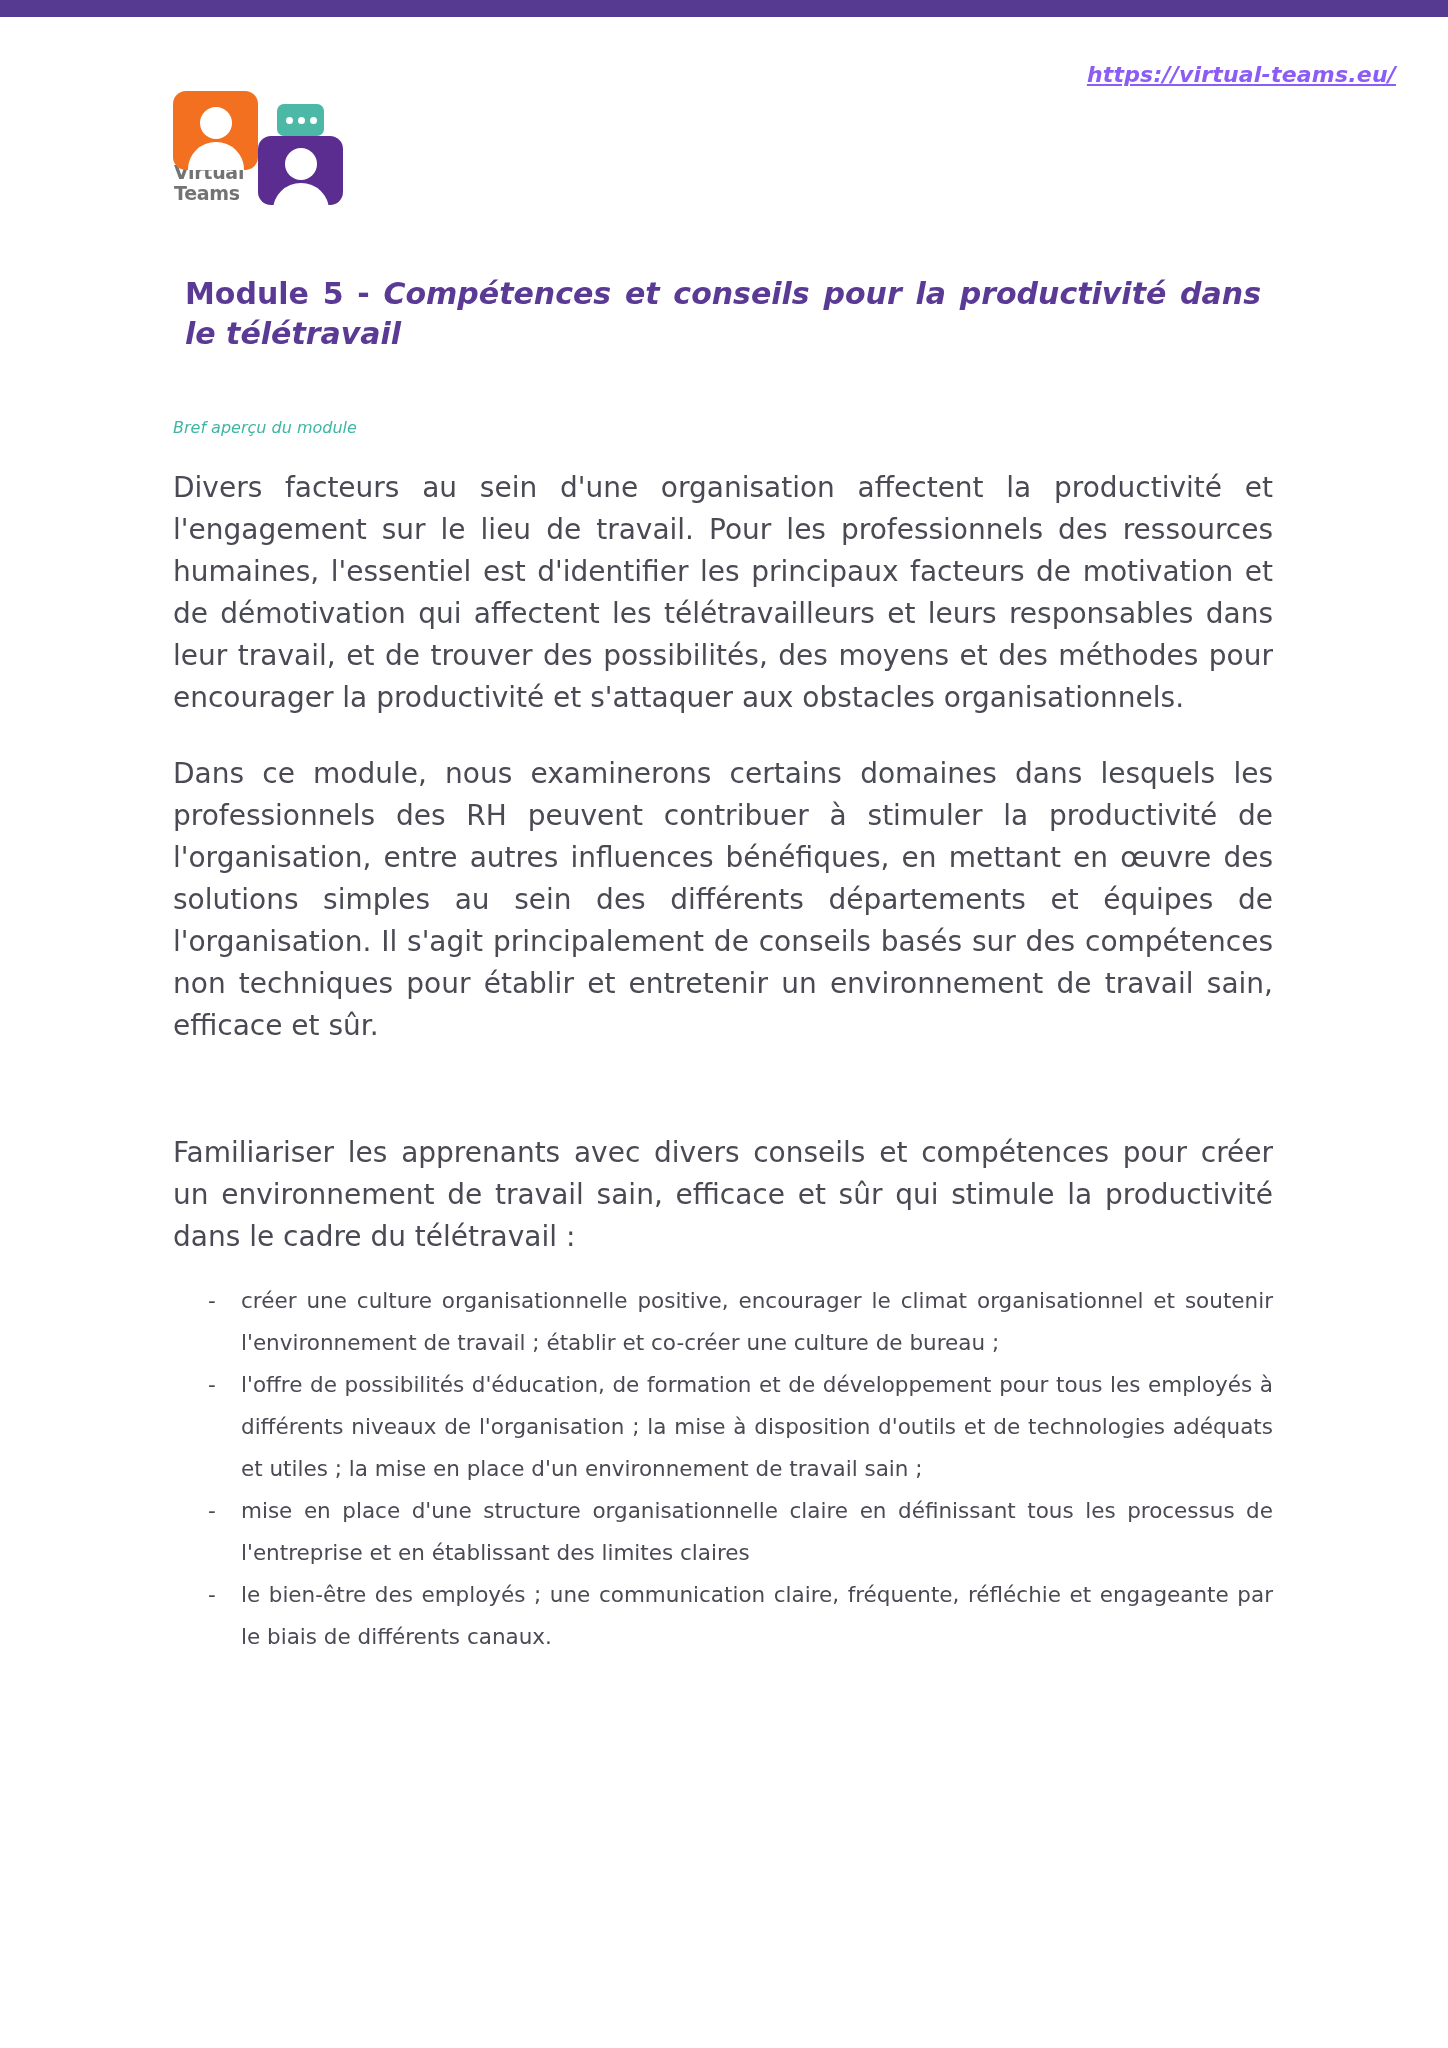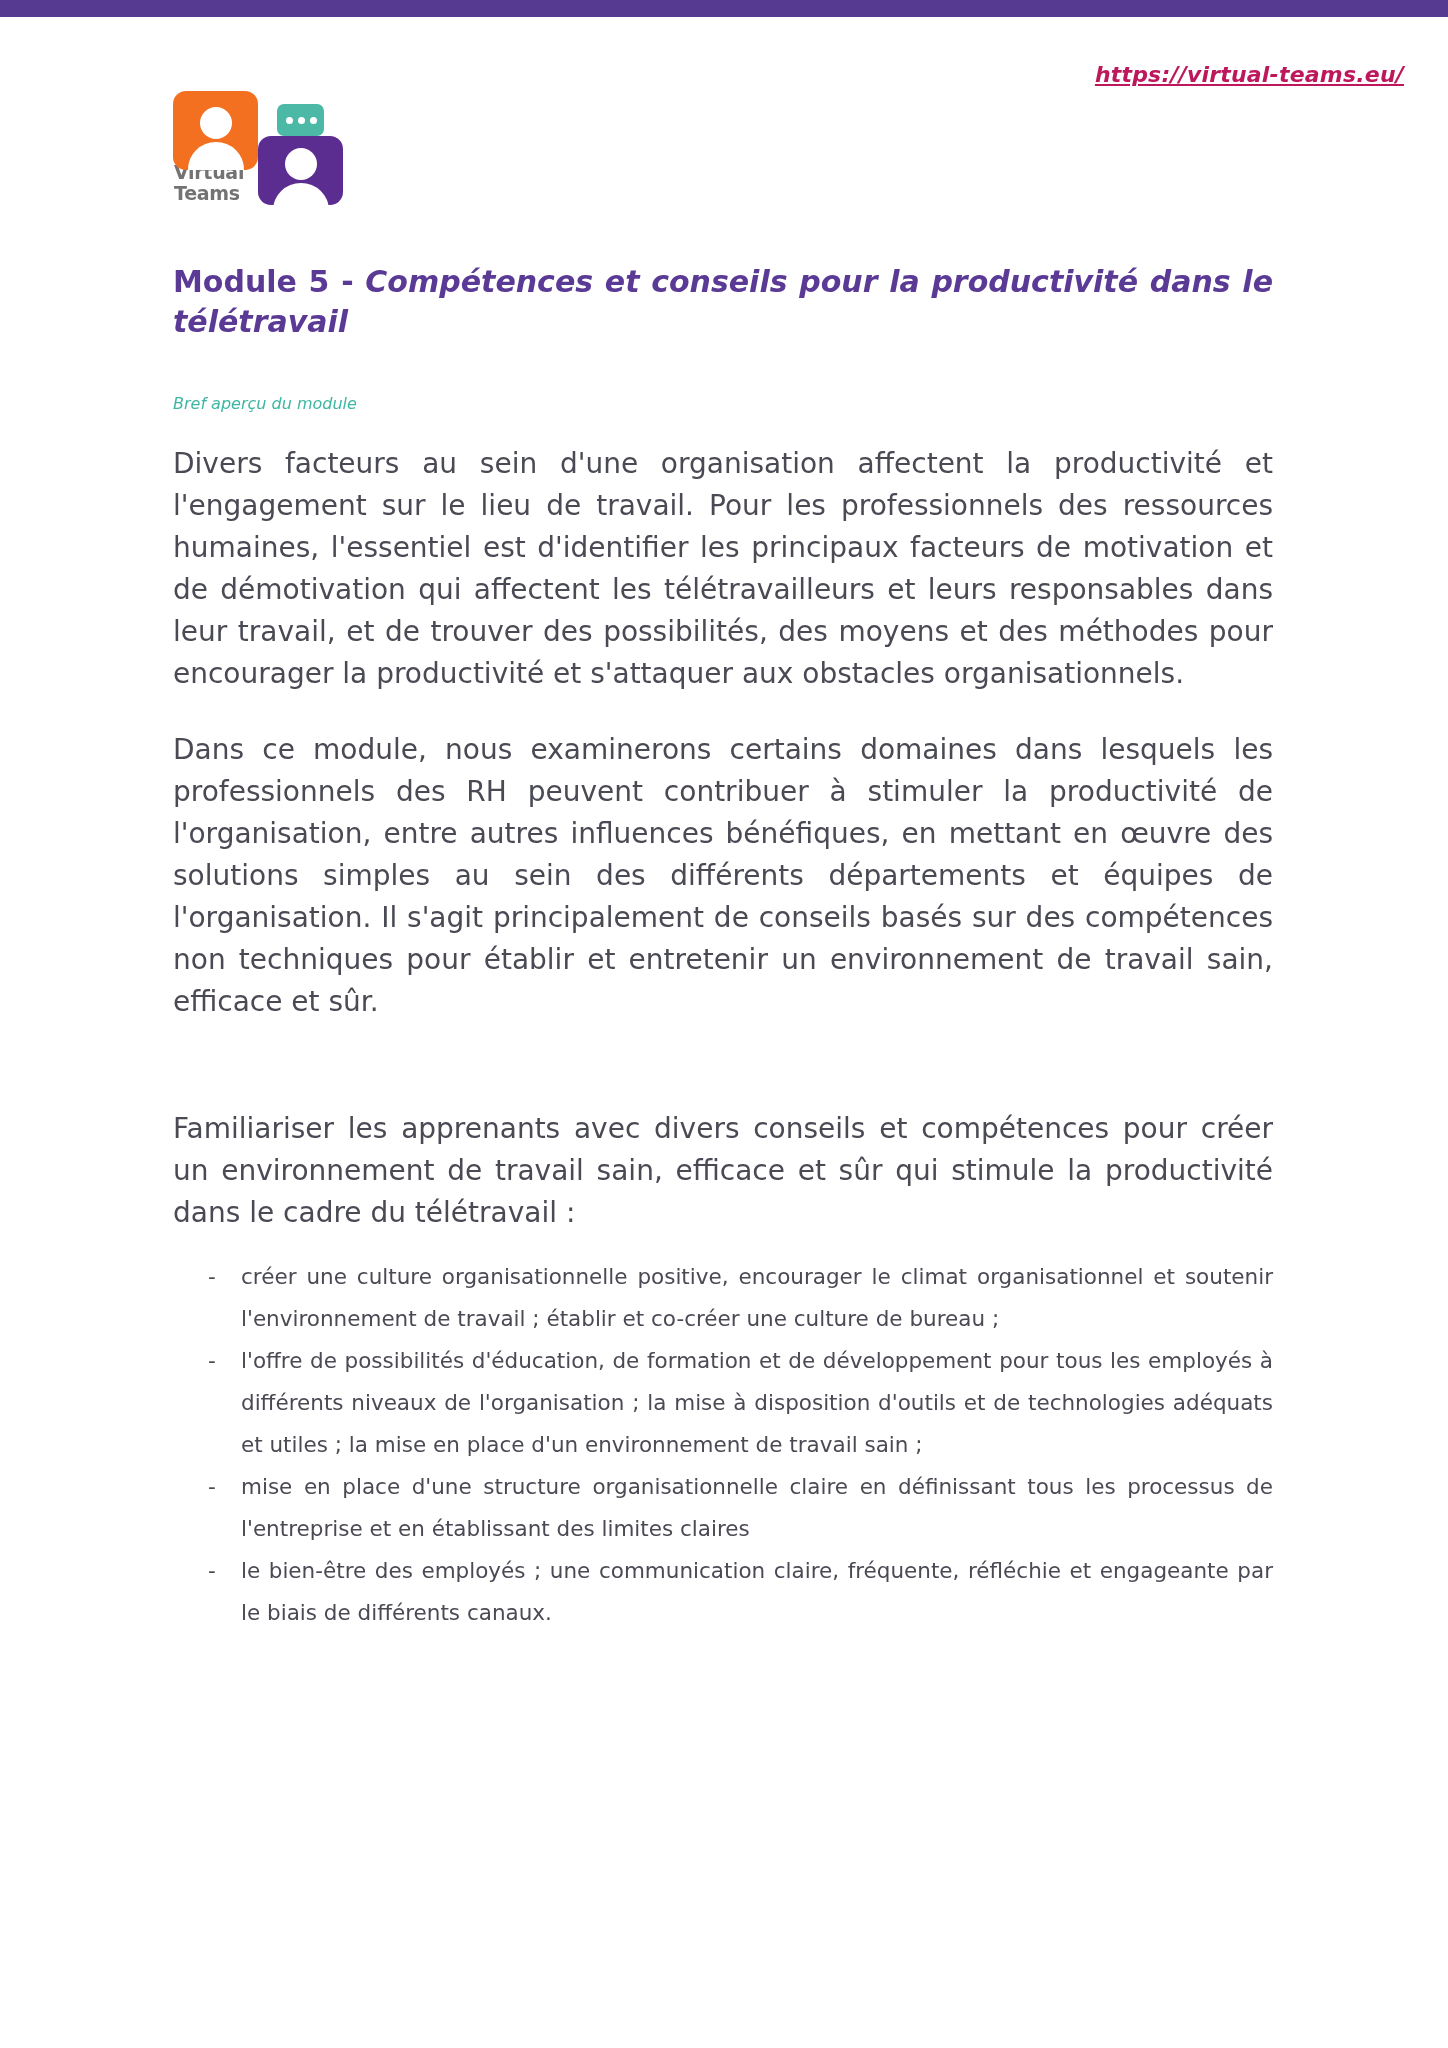--- a/index.html
+++ b/index.html
@@ -37,27 +37,27 @@
   .header {
     position: absolute;
     top: 17px;
     left: 0;
     width: 1448px;
     height: 200px;
   }
 
   .site-url {
     position: absolute;
-    right: 44px;
+    right: 52px;
     top: 45px;
     font-family: "DejaVu Sans", sans-serif;
     font-style: italic;
     font-weight: bold;
     font-size: 22px;
-    color: #be185d;
+    color: #8b5cf6;
     letter-spacing: 0.2px;
     white-space: nowrap;
   }
 
   
   .logo {
     position: absolute;
     left: 173px;
     top: 63px;
     width: 185px;
@@ -155,21 +155,21 @@
 
   
   .content {
     position: absolute;
     left: 173px;
     top: 262px;
     width: 1100px;
   }
 
   h1.module-title {
-    margin: 0;
+    margin: 12px;
     font-family: "DejaVu Sans", sans-serif;
     font-size: 30px;
     font-weight: bold;
     line-height: 1.33;
     color: #5B3A95;
     text-align: justify;
     text-align-last: left;
   }
   h1.module-title .lead { font-style: normal; }
   h1.module-title .ital { font-style: italic; }

